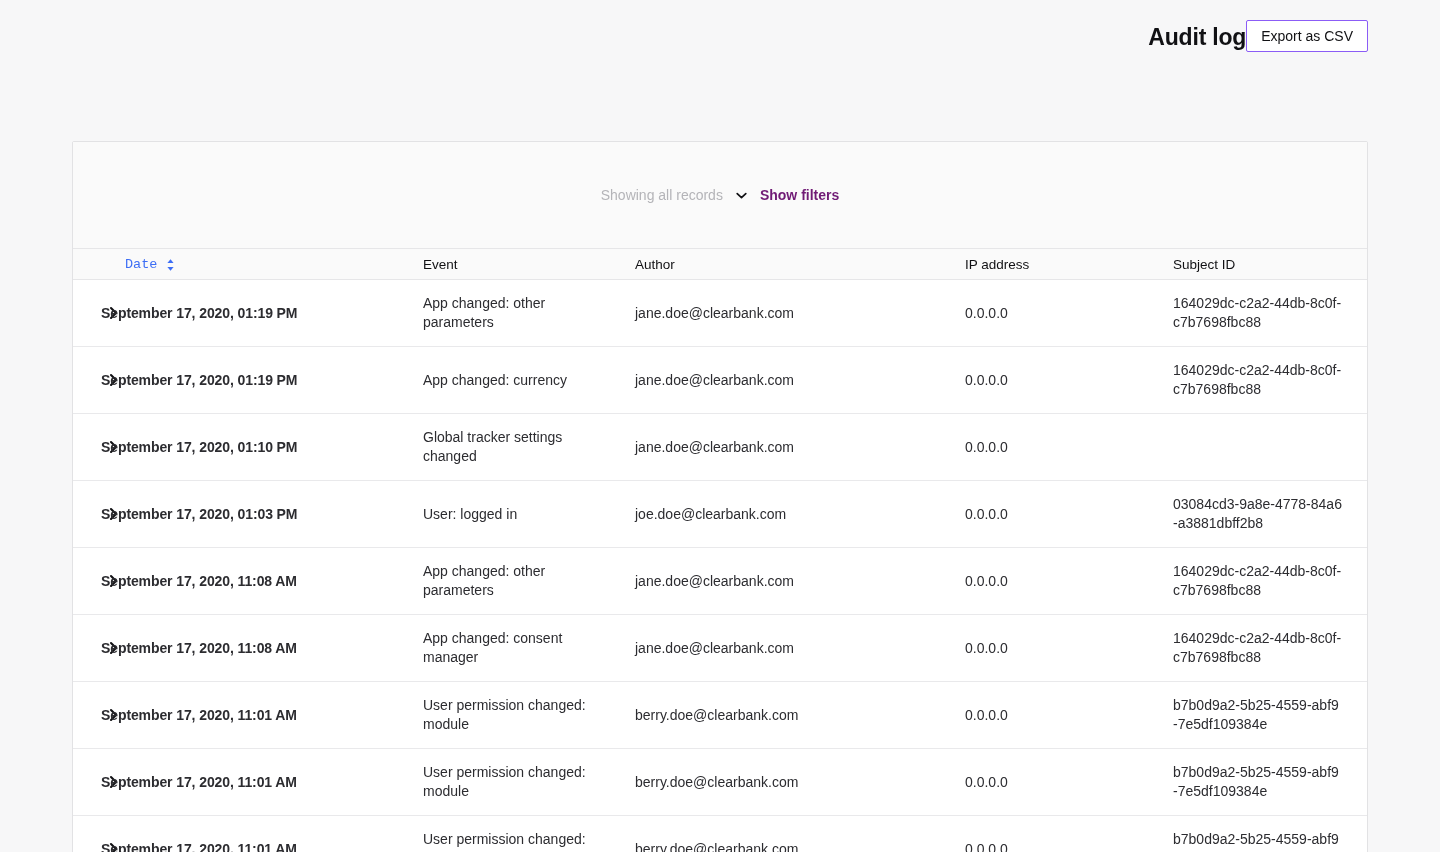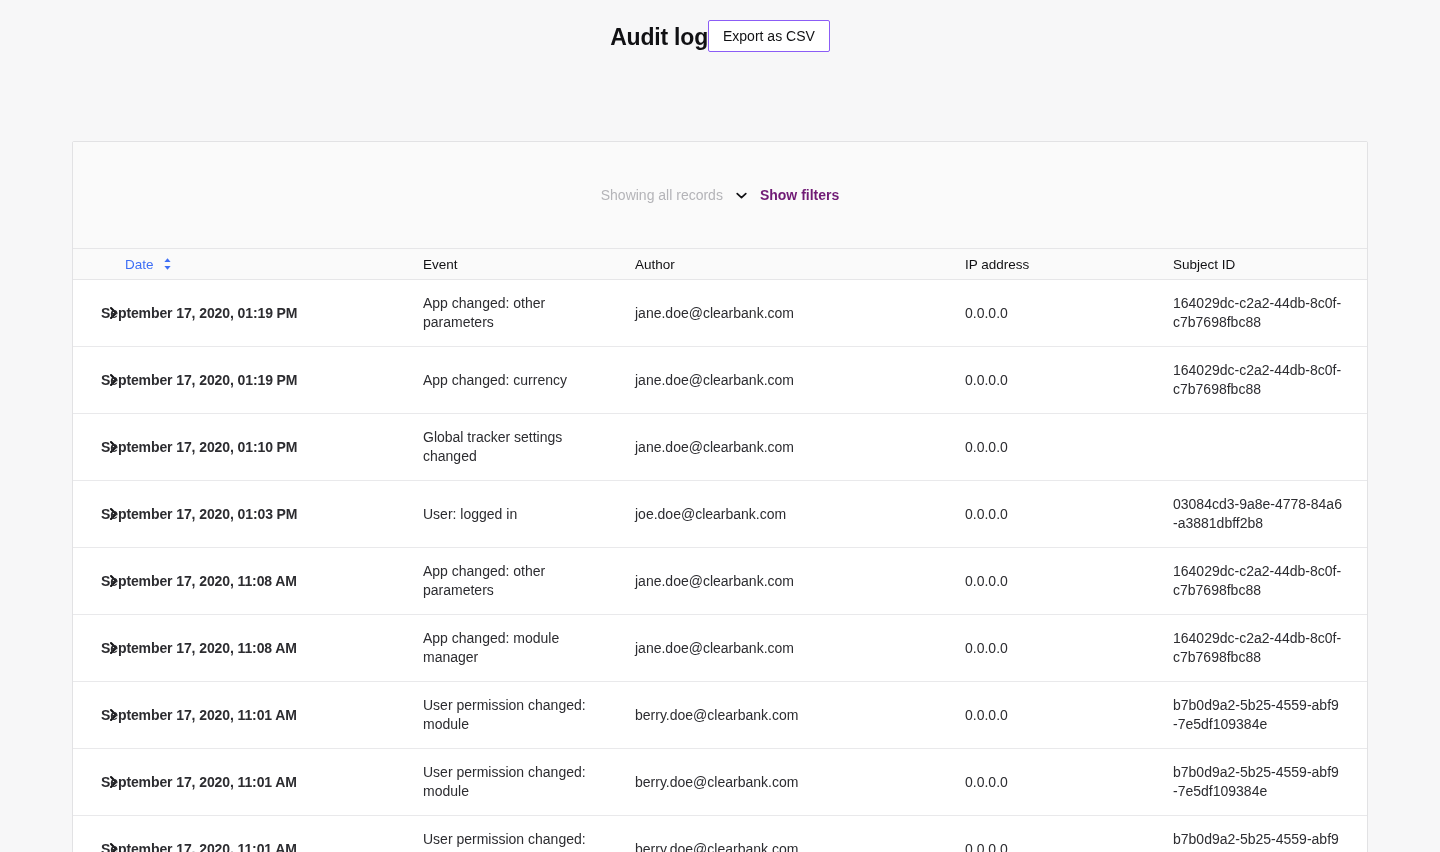--- a/index.html
+++ b/index.html
@@ -15,21 +15,21 @@
     width: 1440px; height: 852px;
     background: #f7f7f8;
     overflow: hidden;
   }
 
   
   .topbar {
     position: absolute;
     left: 72px; top: 20px;
     width: 1296px; height: 46px;
-    display: flex; align-items: flex-start; justify-content: center;
+    display: flex; align-items: flex-start; justify-content: flex-end;
   }
   .page-title {
     font-size: 23px;
     font-weight: bold;
     color: #111114;
     letter-spacing: -0.2px;
     line-height: 30px;
     margin: 0;
     padding-top: 2px;
   }
@@ -182,21 +182,21 @@
         </span>
         <span>Show filters</span>
       </button>
     </div>
 
     <table class="audit">
       <thead>
         <tr>
           <th class="c-caret"></th>
           <th class="c-date">
-            <span class="th-date-inner pad-l" style="margin-left:21px;">
+            <span class="th-date-inner pad-l" style="margin-left:21px;font-family:Liberation Mono, monospace;">
               <span>Date</span>
               <span class="sort-icon">
                 <svg viewBox="0 0 11 14" width="11" height="14" aria-hidden="true">
                   <path d="M5.5 1.2 L8.6 5.0 L2.4 5.0 Z" fill="#3d6ef5"></path>
                   <path d="M5.5 12.8 L8.6 9.0 L2.4 9.0 Z" fill="#3d6ef5"></path>
                 </svg>
               </span>
             </span>
           </th>
           <th class="c-event">Event</th>
@@ -278,21 +278,21 @@
           </tr>
           <tr>
             <td class="c-caret">
               <button class="caret-btn">
                 <span class="caret-icon"><svg viewBox="0 0 9 14" width="9" height="14" aria-hidden="true">
                     <path d="M2 2 L7 7 L2 12" fill="none" stroke="#111114" stroke-width="2.1" stroke-linecap="round" stroke-linejoin="round"></path>
                   </svg></span>
               </button>
             </td>
             <td class="c-date">September 17, 2020, 11:08 AM</td>
-            <td class="c-event">App changed: module manager</td>
+            <td class="c-event">App changed: consent manager</td>
             <td class="c-author">jane.doe@clearbank.com</td>
             <td class="c-ip">0.0.0.0</td>
             <td class="c-sid">164029dc-c2a2-44db-8c0f-c7b7698fbc88</td>
           </tr>
           <tr>
             <td class="c-caret">
               <button class="caret-btn">
                 <span class="caret-icon"><svg viewBox="0 0 9 14" width="9" height="14" aria-hidden="true">
                     <path d="M2 2 L7 7 L2 12" fill="none" stroke="#111114" stroke-width="2.1" stroke-linecap="round" stroke-linejoin="round"></path>
                   </svg></span>

